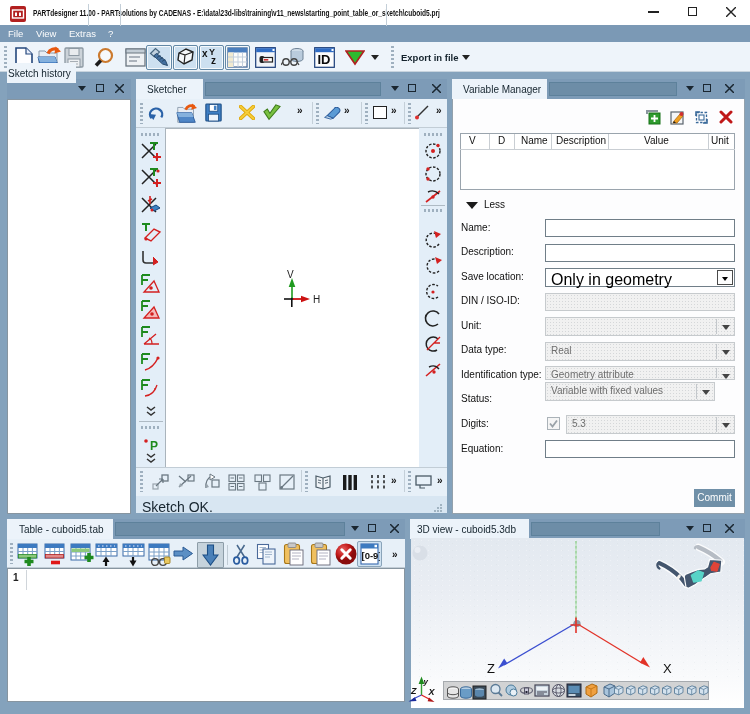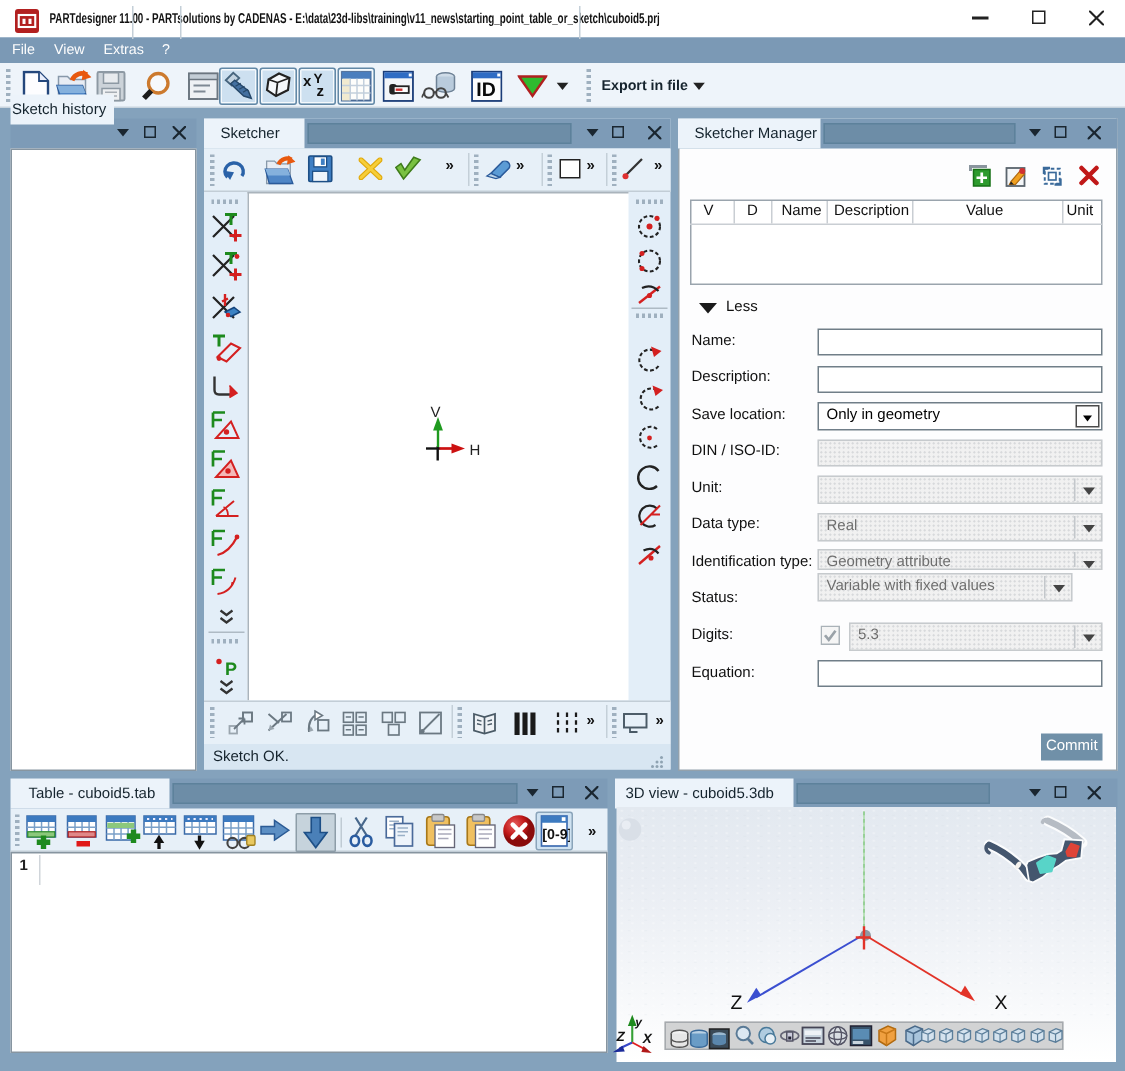--- a/index.html
+++ b/index.html
@@ -410,35 +410,35 @@
   <div class="lbl" style="left:391px;top:475px;font-weight:bold">»</div>
   <div class="tbsep" style="left:404px;top:470px;height:22px"></div>
   <div class="grip" style="left:408px;top:471px;height:21px"></div>
   <svg class="abs" style="left:414px;top:474px" width="20" height="17">
    <rect x="2" y="2" width="15" height="9" fill="none" stroke="#4a5a66" stroke-width="1.3"></rect>
    <path d="M6,11 L6,14 L11,14" stroke="#4a5a66" stroke-width="1.2" fill="none"></path>
   </svg>
   <div class="lbl" style="left:437px;top:475px;font-weight:bold">»</div>
  </div>
 
- <div class="abs" style="left:136px;top:496px;width:311px;height:17px;background:#d8e6f2;color:#15232d;font-size:10px;padding:3px 0 0 6px">Sketch OK.</div>
+ <div class="abs" style="left:136px;top:496px;width:311px;height:17px;background:#d8e6f2;color:#15232d;font-size:14px;padding:3px 0 0 6px">Sketch OK.</div>
  <svg class="abs" style="left:434px;top:503px" width="9" height="9">
   <circle cx="7" cy="2" r="1" fill="#8fa3b2"></circle>
       <circle cx="4" cy="5" r="1" fill="#8fa3b2"></circle>
       <circle cx="7" cy="5" r="1" fill="#8fa3b2"></circle>
   <circle cx="1" cy="8" r="1" fill="#8fa3b2"></circle>
       <circle cx="4" cy="8" r="1" fill="#8fa3b2"></circle>
       <circle cx="7" cy="8" r="1" fill="#8fa3b2"></circle>
  </svg>
 </div>
 
 <div id="varman">
  <div class="abs" style="left:452px;top:79px;width:293px;height:435px;background:#fdfdfe;border:1px solid #93a1ac;border-top:none"></div>
  <div class="panel-hdr" style="left:452px;top:79px;width:293px"></div>
- <div class="panel-tab" style="left:452px;top:79px;width:95px;padding-left:11px">Sketcher Manager</div>
+ <div class="panel-tab" style="left:452px;top:79px;width:95px;padding-left:11px">Variable Manager</div>
  <div class="hdr-strip" style="left:549px;top:82px;width:128px"></div>
  <svg class="abs" style="left:686px;top:86px" width="9" height="6">
       <path d="M0,0 L8,0 L4,5 Z" fill="#1a2630"></path>
     </svg>
  <div class="abs" style="left:703px;top:84px;width:8px;height:8px;border:1.5px solid #1a2630"></div>
  <svg class="abs" style="left:725px;top:84px" width="9" height="9">
       <path d="M0,0 L9,9 M9,0 L0,9" stroke="#1a2630" stroke-width="1.5"></path>
     </svg>
 
  <svg class="abs" style="left:646px;top:110px" width="15" height="15">
@@ -480,21 +480,21 @@
       <path d="M0,0 L12,0 L6,7 Z" fill="#1a1a1a"></path>
     </svg>
  <div class="lbl" style="left:484px;top:199px">Less</div>
 
  <div class="lbl" style="left:461px;top:222px">Name:</div>
  <div class="inp" style="left:545px;top:219px;width:190px;height:18px"></div>
  <div class="lbl" style="left:461px;top:246px">Description:</div>
  <div class="inp" style="left:545px;top:243.5px;width:190px;height:18px"></div>
  <div class="lbl" style="left:461px;top:271px;font-weight:normal">Save location:</div>
  <div class="inp" style="left:545px;top:268px;width:190px;height:19px">
-   <span style="position:absolute;left:5px;top:2px;font-size:10px">Only in geometry</span>
+   <span style="position:absolute;left:5px;top:2px;font-size:16px">Only in geometry</span>
    <span class="combo-btn"></span>
  </div>
  <div class="lbl" style="left:461px;top:295px">DIN / ISO-ID:</div>
  <div class="inp-dis" style="left:545px;top:292.5px;width:190px;height:18px"></div>
  <div class="lbl" style="left:461px;top:320px">Unit:</div>
  <div class="inp-dis" style="left:545px;top:317px;width:190px;height:19px">
       <span class="dis-arrow"></span>
     </div>
  <div class="lbl" style="left:461px;top:344px">Data type:</div>
  <div class="inp-dis" style="left:545px;top:341.5px;width:190px;height:19px">

